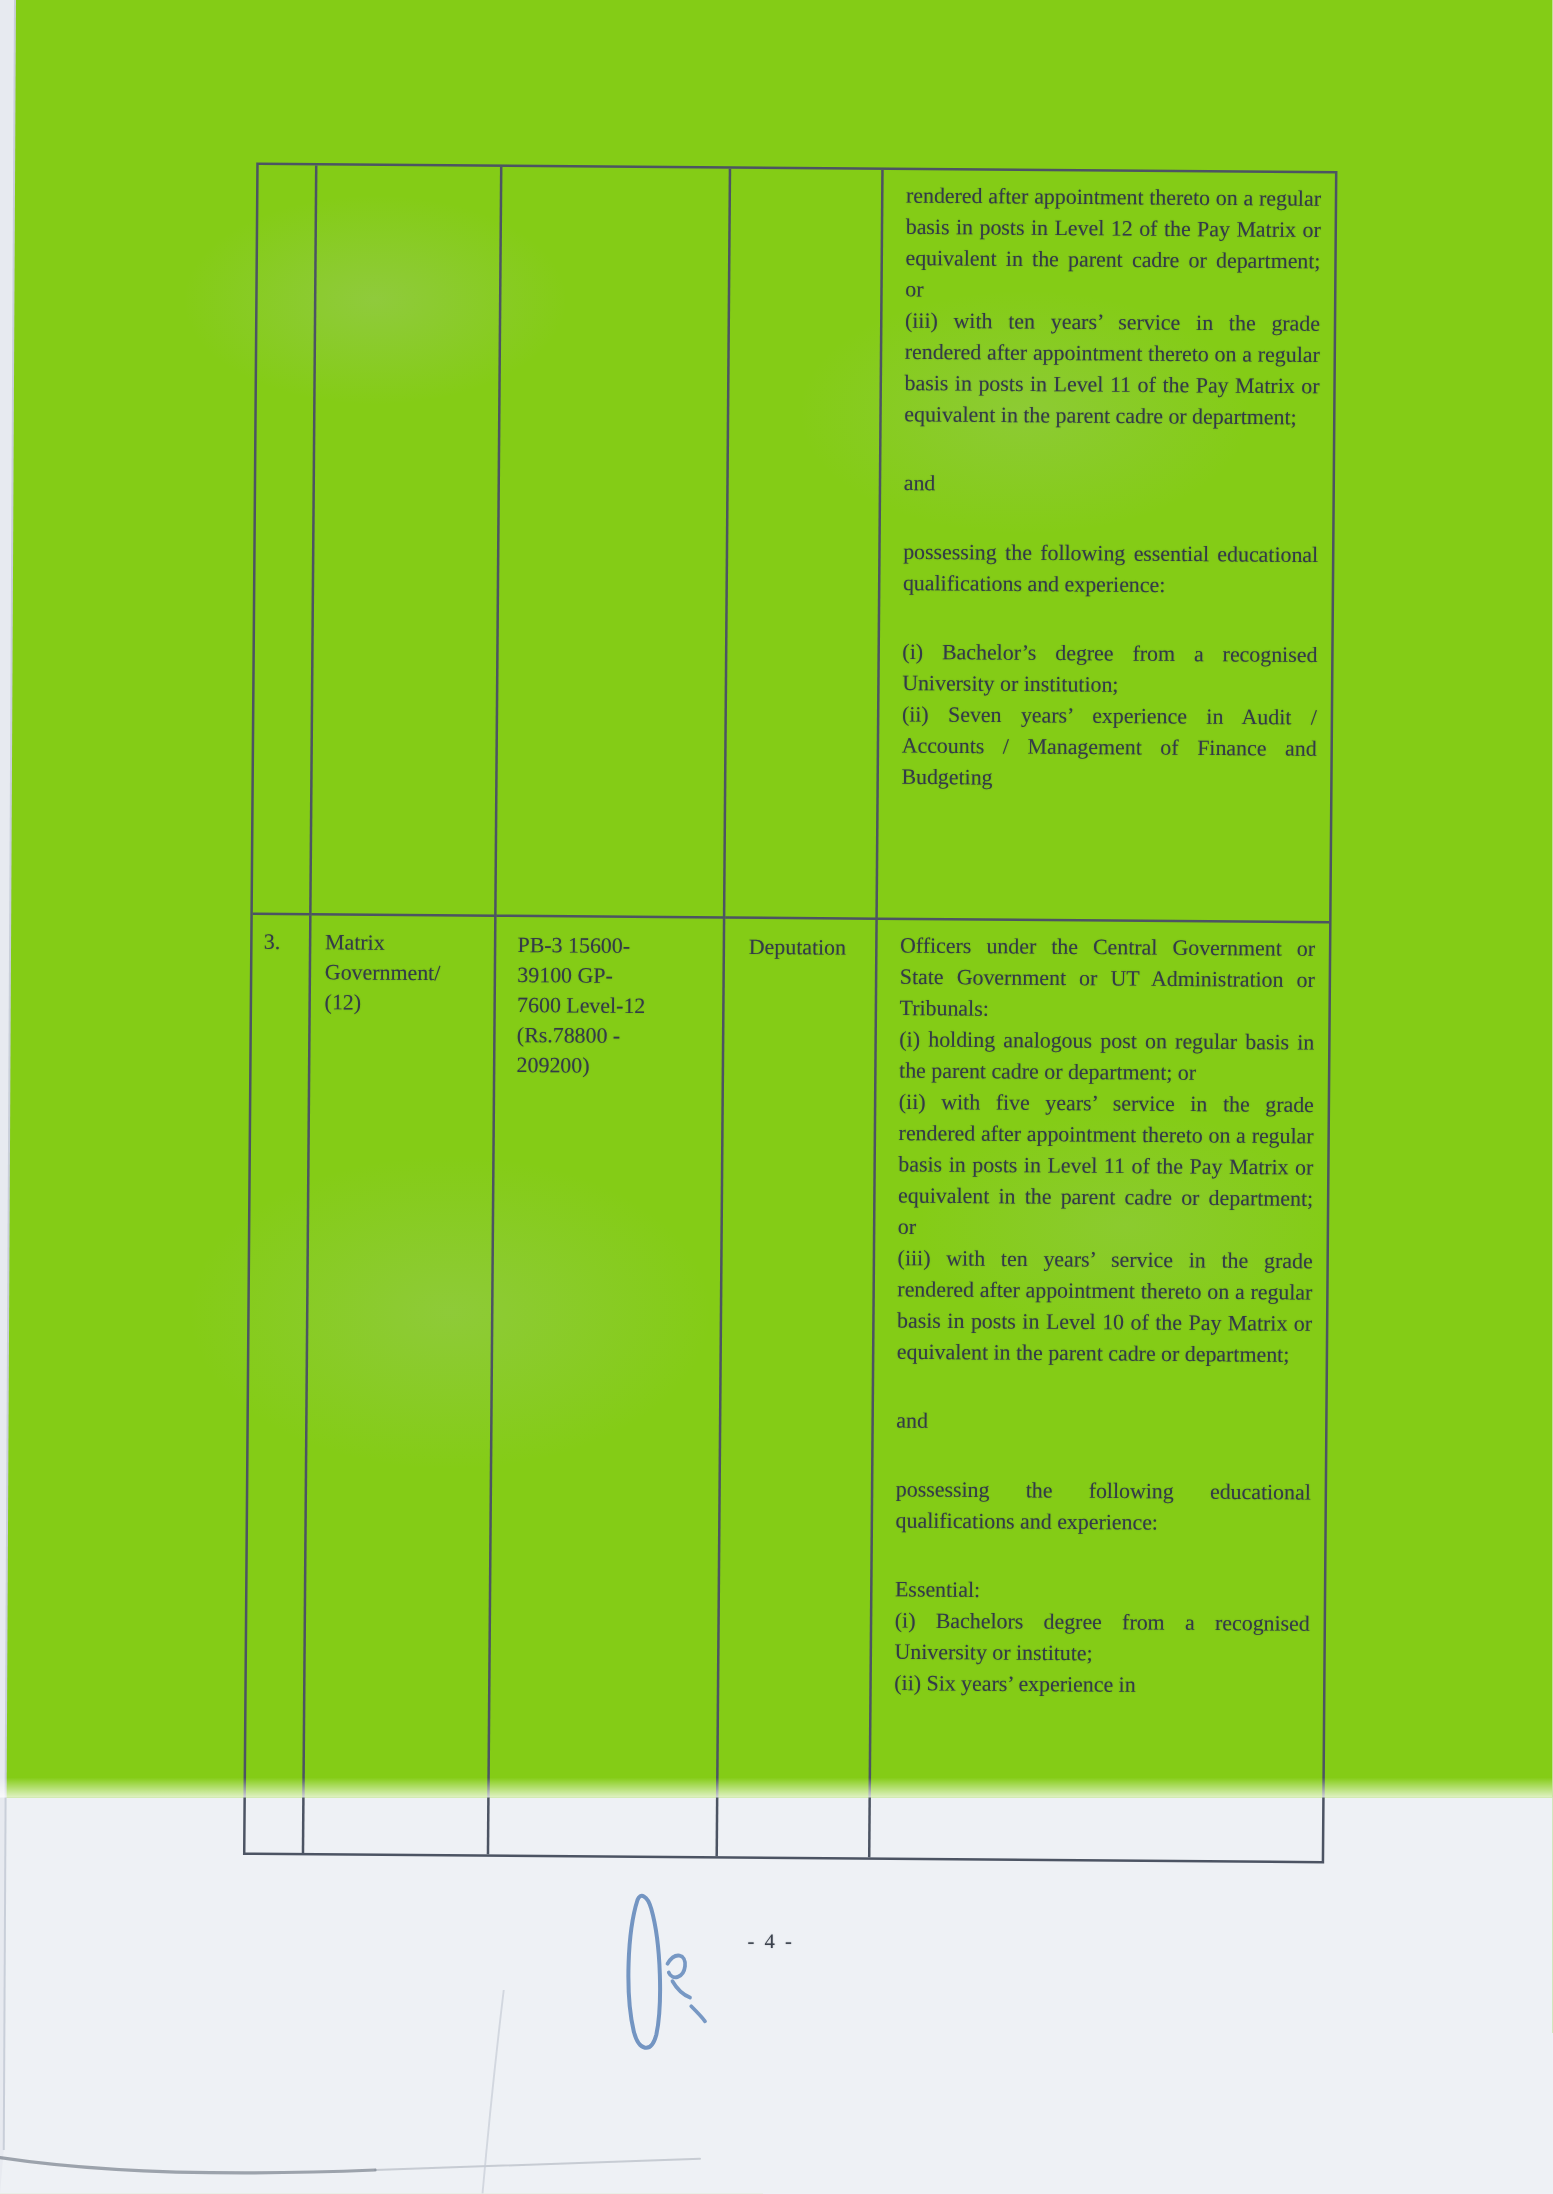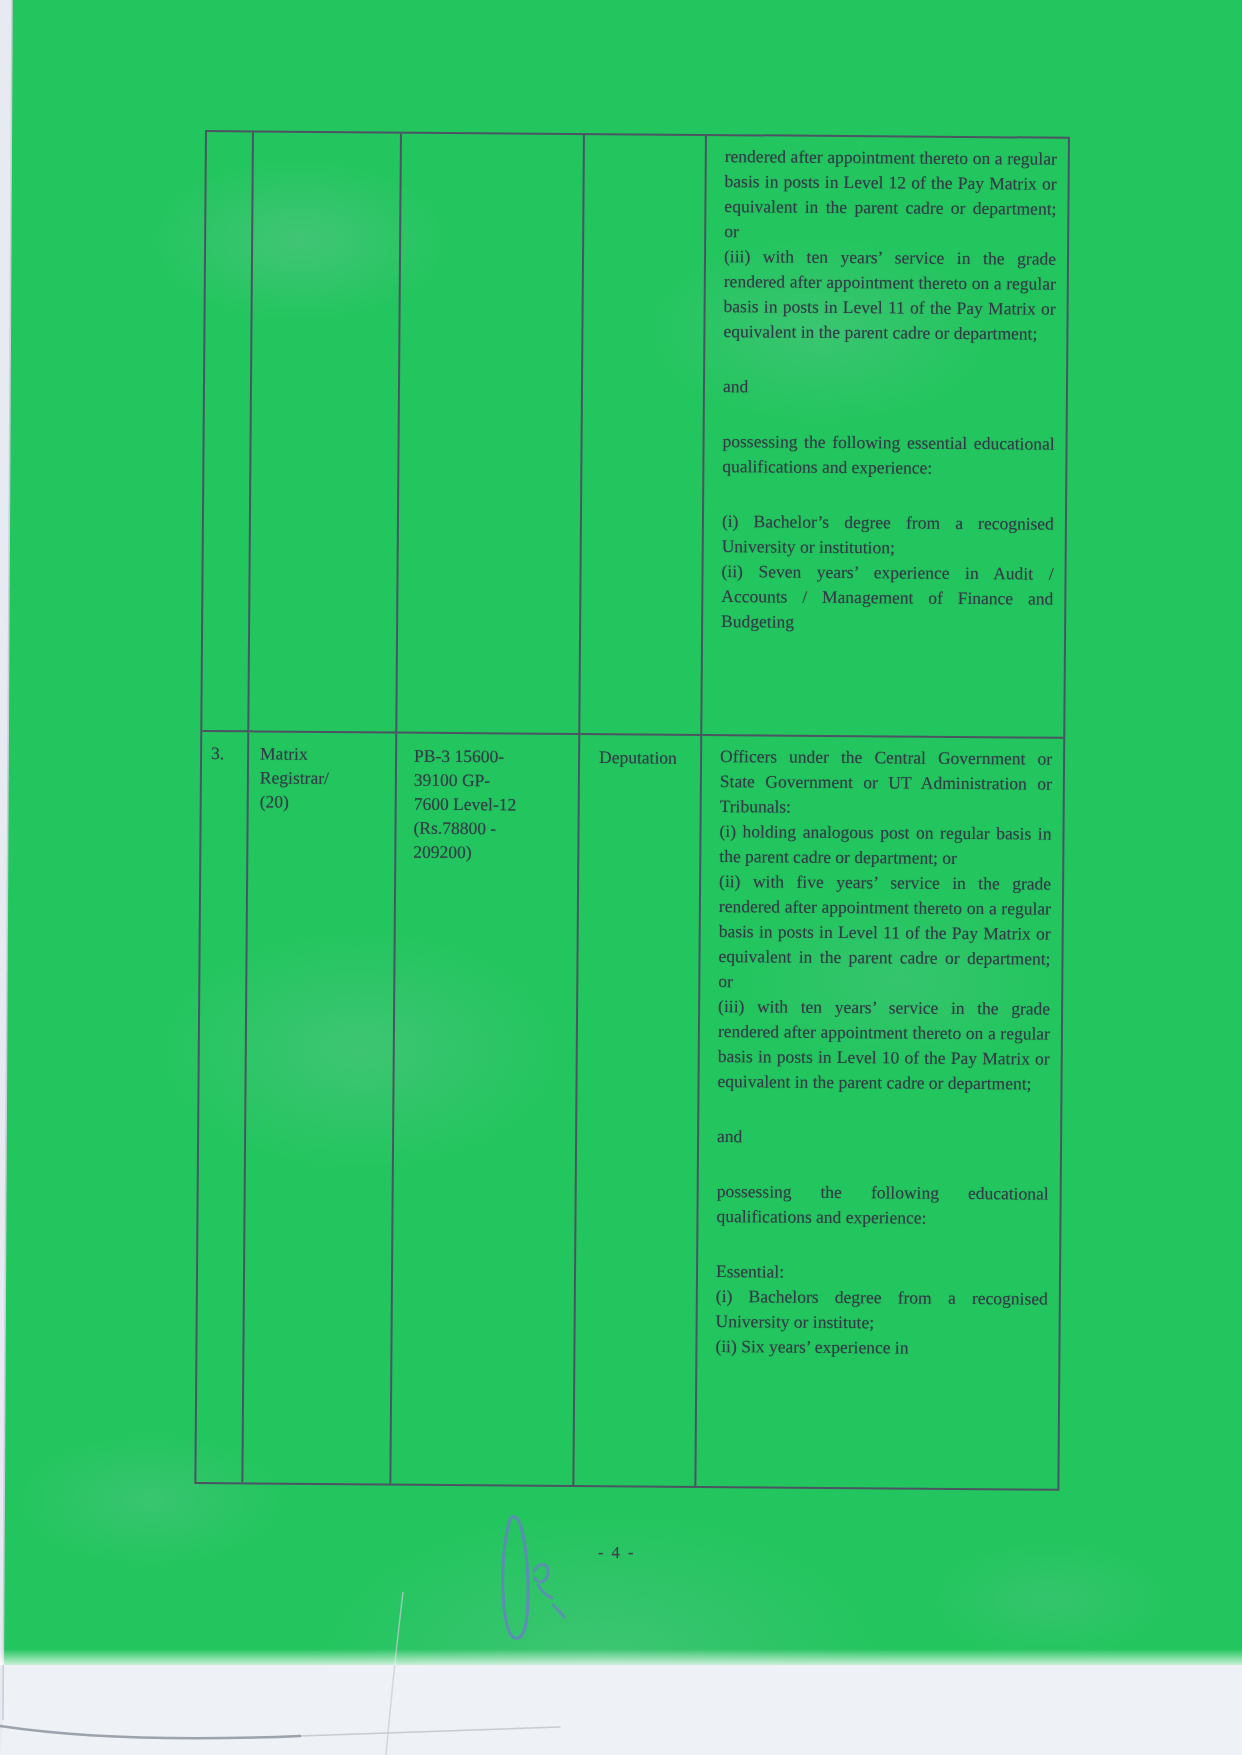--- a/index.html
+++ b/index.html
@@ -7,22 +7,22 @@
     padding: 0;
     width: 1242px;
     height: 1755px;
     overflow: hidden;
     background: #eef1f5;
     font-family: "Liberation Serif", "DejaVu Serif", serif;
   }
   .page {
     position: relative;
     width: 1242px;
-    height: 1665px;
-    background: #22c55e;
+    height: 1438px;
+    background: #84cc16;
   }
   
   .mottle {
     position: absolute;
     inset: 0;
     pointer-events: none;
     background:
       radial-gradient(220px 120px at 300px 240px, rgba(188,197,210,0.20), transparent 70%),
       radial-gradient(260px 140px at 820px 330px, rgba(188,197,210,0.16), transparent 70%),
       radial-gradient(300px 180px at 360px 1050px, rgba(188,197,210,0.18), transparent 70%),
@@ -123,22 +123,22 @@
         <p>(iii) with ten years’ service in the grade rendered after appointment thereto on a regular basis in posts in Level 11 of the Pay Matrix or equivalent in the parent cadre or department;</p>
         <p class="gap">and</p>
         <p class="gap">possessing the following essential educational qualifications and experience:</p>
         <p class="gap">(i) Bachelor’s degree from a recognised University or institution;</p>
         <p>(ii) Seven years’ experience in Audit / Accounts / Management of Finance and Budgeting</p>
       </div>
 
     <div class="cell br c-serial">3.</div>
     <div class="cell br c-post">
         <p>Matrix</p>
-        <p>Registrar/</p>
-        <p>(20)</p>
+        <p>Government/</p>
+        <p>(12)</p>
       </div>
     <div class="cell br c-pay">
         <p>PB-3 15600-</p>
         <p>39100 GP-</p>
         <p>7600 Level-12</p>
         <p>(Rs.78800 -</p>
         <p>209200)</p>
       </div>
     <div class="cell br c-method">Deputation</div>
     <div class="cell c-elig">

